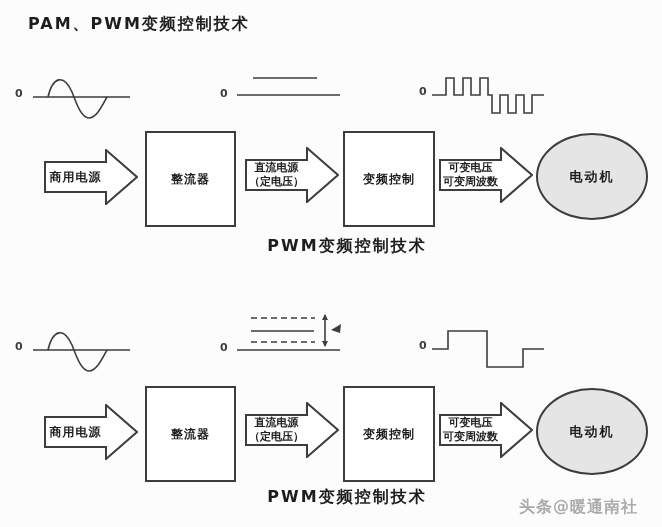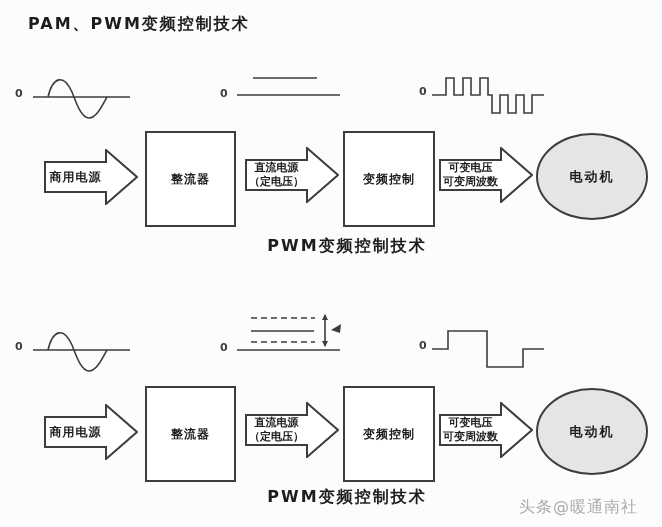--- a/index.html
+++ b/index.html
@@ -60,21 +60,21 @@
     display:flex;align-items:center;justify-content:center;
     font-size:13px;font-weight:bold;letter-spacing:2px;color:#1d1d1d;
     box-sizing:border-box;
   }
   .caption{
     left:0;width:662px;text-align:center;
     font-size:16px;font-weight:bold;letter-spacing:2px;color:#1d1d1d;padding-left:16px;
   }
   .watermark{
     left:519px;top:497px;
-    font-size:16px;font-weight:normal;letter-spacing:1px;
+    font-size:16px;font-weight:bold;letter-spacing:1px;
     color:var(--wm);
     text-shadow:1px 1px 0 #ffffff;
     white-space:nowrap;
   }
 </style>
 </head>
 <body>
 
 <div class="stage">
 

